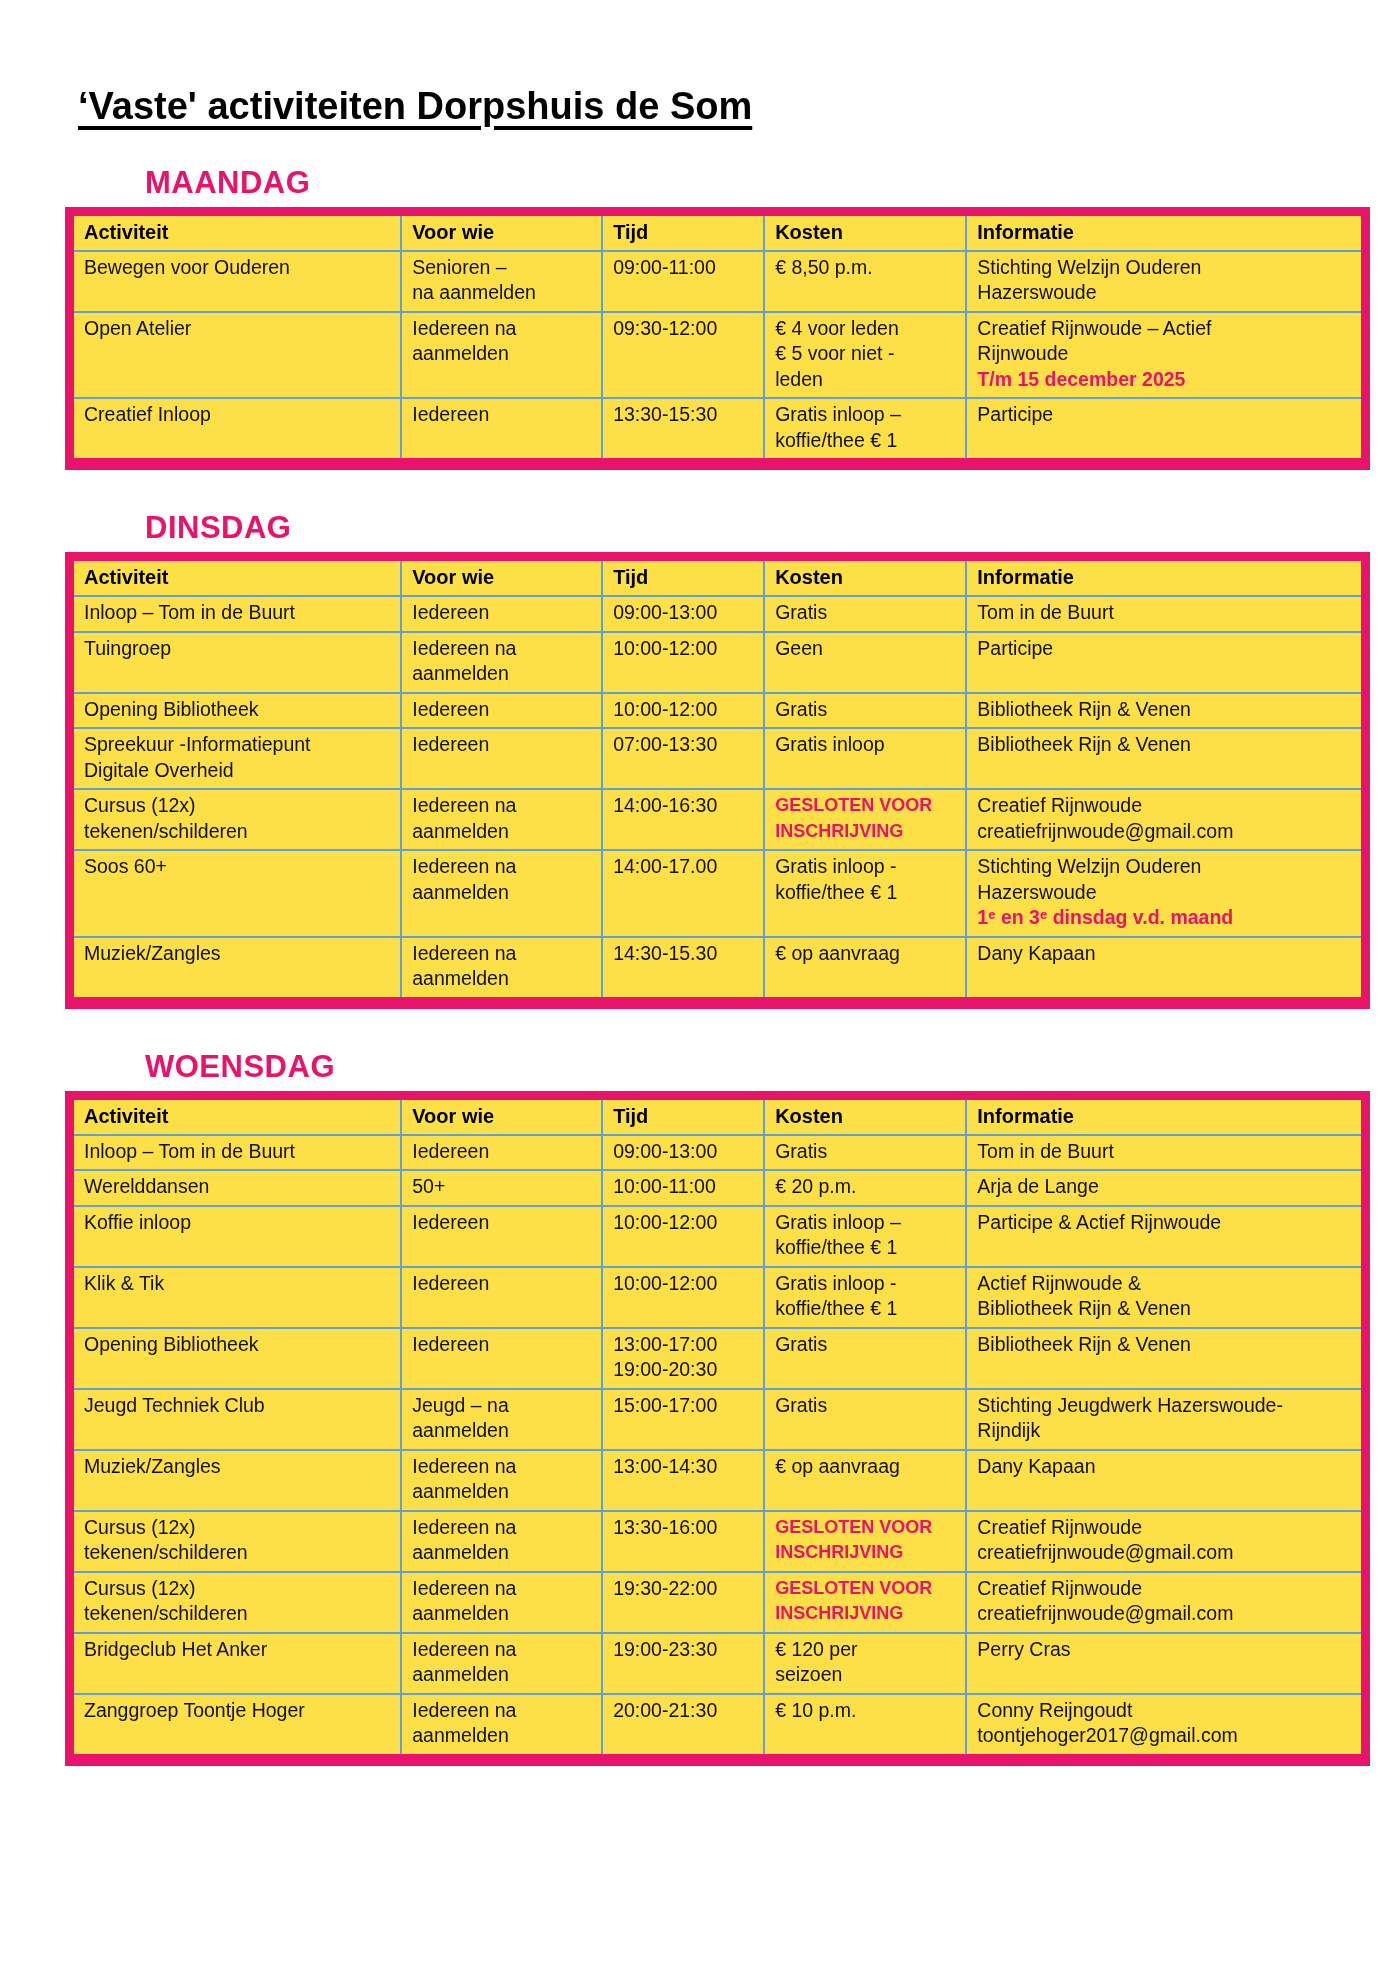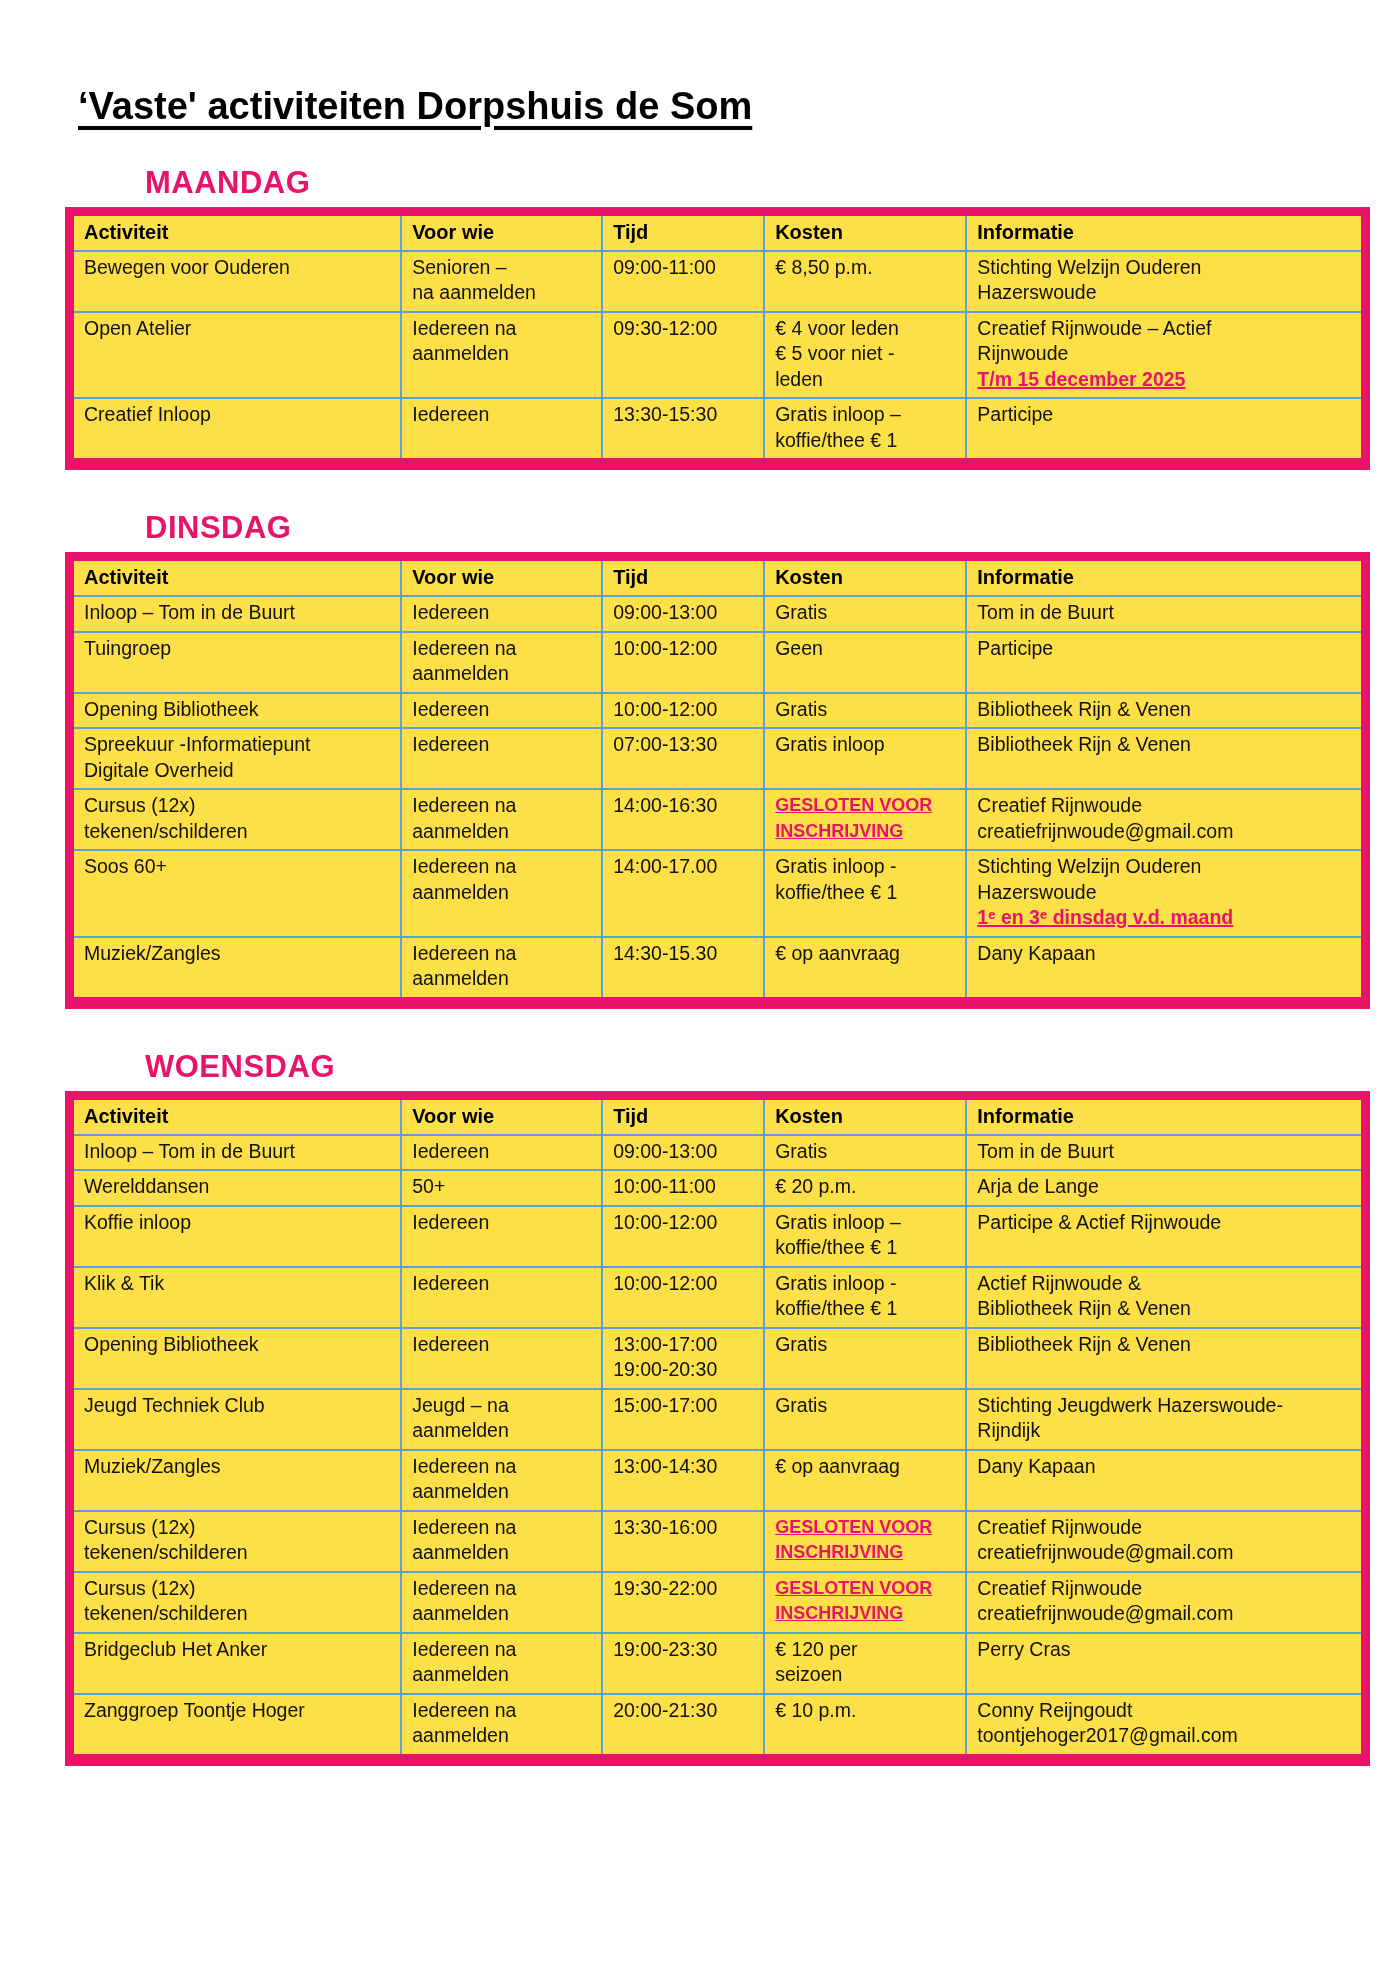--- a/index.html
+++ b/index.html
@@ -75,26 +75,24 @@
     line-height:25.5px;
     color:var(--ink);
   }
   .line{white-space:nowrap;}
   .s-n{}
   .s-pb{
     color:var(--accent);
     font-weight:bold;
     font-size:18px;
     line-height:25.5px;
-    text-decoration:underline;
   }
   .s-pbu{
     color:var(--accent);
     font-weight:bold;
-    text-decoration:underline;
     text-decoration-thickness:2px;
   }
 </style>
 </head>
 <body>
 
 <div class="page">
   <h1 class="title">‘Vaste' activiteiten Dorpshuis de Som</h1>
   <div>
   <section class="day-section">

